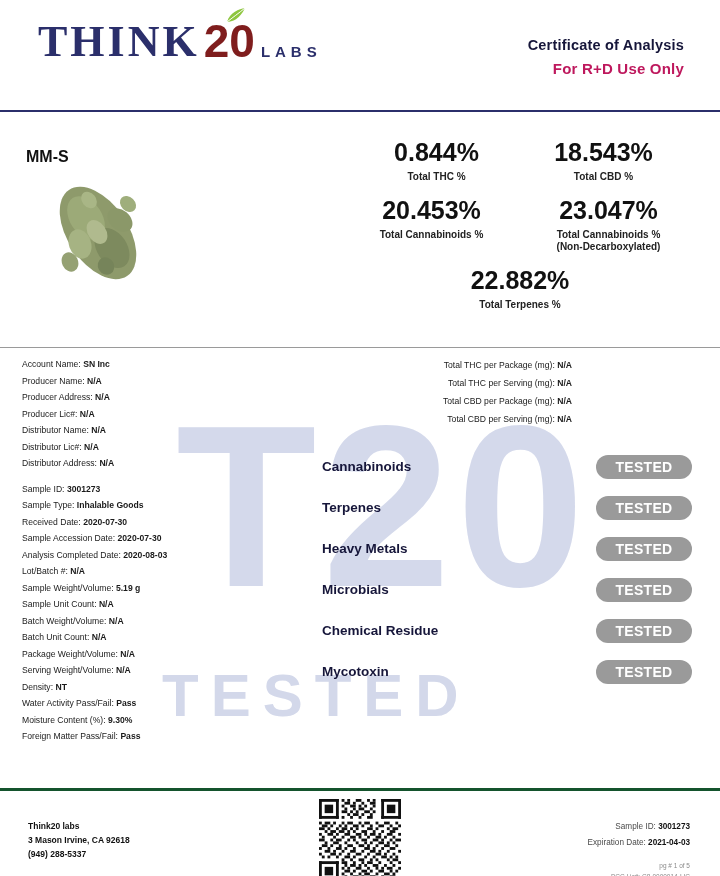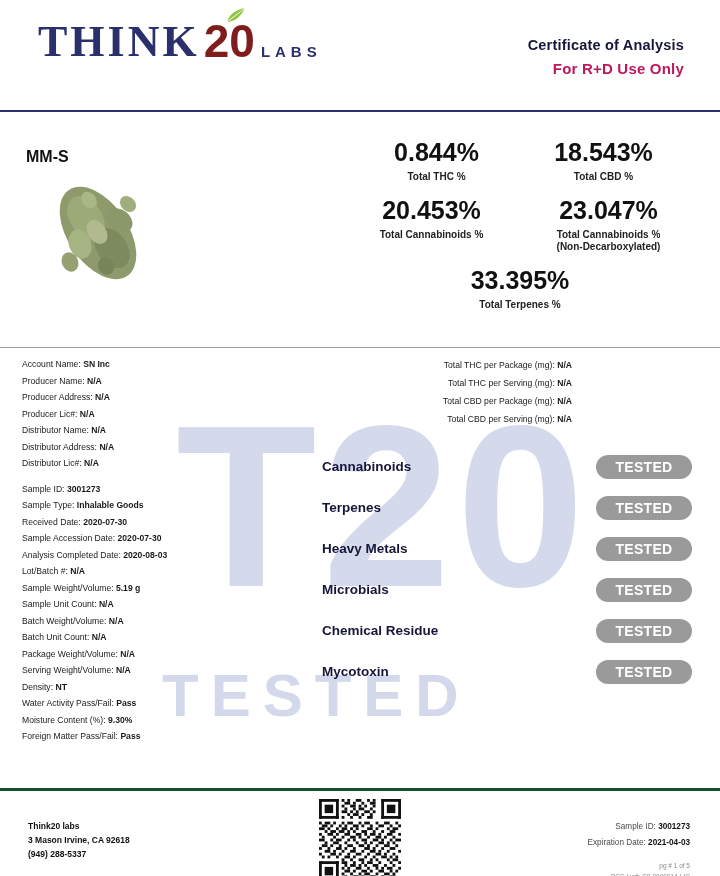--- a/index.html
+++ b/index.html
@@ -334,41 +334,41 @@
           <div class="k">Total Cannabinoids %</div>
         </div>
         <div class="stat">
           <div class="v">23.047%</div>
           <div class="k" style="white-space:pre-line">Total Cannabinoids %
 (Non-Decarboxylated)</div>
         </div>
       </div>
       <div class="stat-row r3">
         <div class="stat">
-          <div class="v">33.395%</div>
+          <div class="v">22.882%</div>
           <div class="k">Total Terpenes %</div>
         </div>
       </div>
     </div>
   </div>
 
   <div class="body">
     <div class="wm">
       <div class="wm-t20">T20</div>
       <div class="wm-tested">TESTED</div>
     </div>
 
     <div class="info-left">
       <div class="info-line"><span>Account Name:</span> <b>SN Inc</b></div>
       <div class="info-line"><span>Producer Name:</span> <b>N/A</b></div>
       <div class="info-line"><span>Producer Address:</span> <b>N/A</b></div>
       <div class="info-line"><span>Producer Lic#:</span> <b>N/A</b></div>
       <div class="info-line"><span>Distributor Name:</span> <b>N/A</b></div>
+      <div class="info-line"><span>Distributor Lic#:</span> <b>N/A</b></div>
       <div class="info-line"><span>Distributor Address:</span> <b>N/A</b></div>
-      <div class="info-line"><span>Distributor Lic#:</span> <b>N/A</b></div>
       <div class="gap"></div>
       <div class="info-line"><span>Sample ID:</span> <b>3001273</b></div>
       <div class="info-line"><span>Sample Type:</span> <b>Inhalable Goods</b></div>
       <div class="info-line"><span>Received Date:</span> <b>2020-07-30</b></div>
       <div class="info-line"><span>Sample Accession Date:</span> <b>2020-07-30</b></div>
       <div class="info-line"><span>Analysis Completed Date:</span> <b>2020-08-03</b></div>
       <div class="info-line"><span>Lot/Batch #:</span> <b>N/A</b></div>
       <div class="info-line"><span>Sample Weight/Volume:</span> <b>5.19 g</b></div>
       <div class="info-line"><span>Sample Unit Count:</span> <b>N/A</b></div>
       <div class="info-line"><span>Batch Weight/Volume:</span> <b>N/A</b></div>

